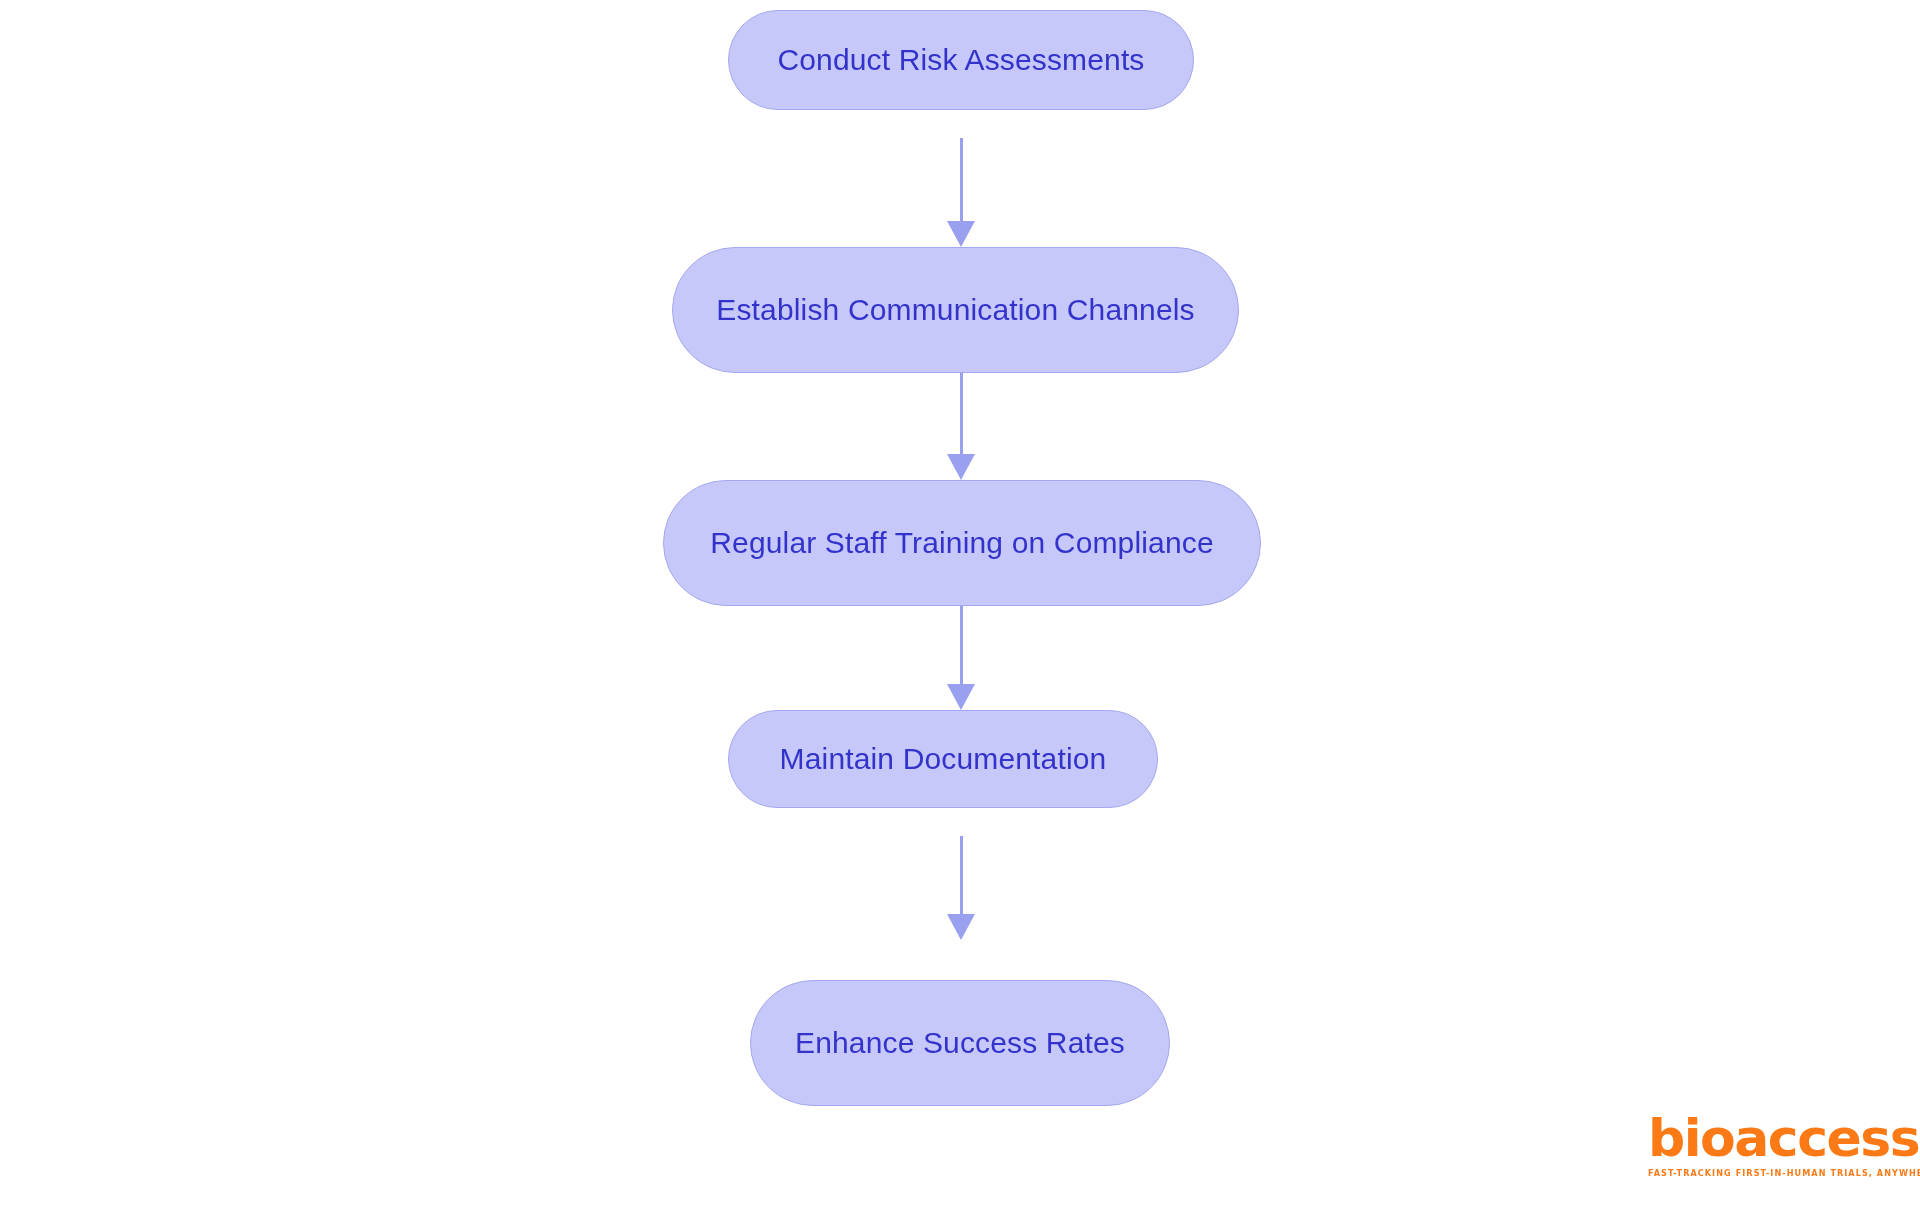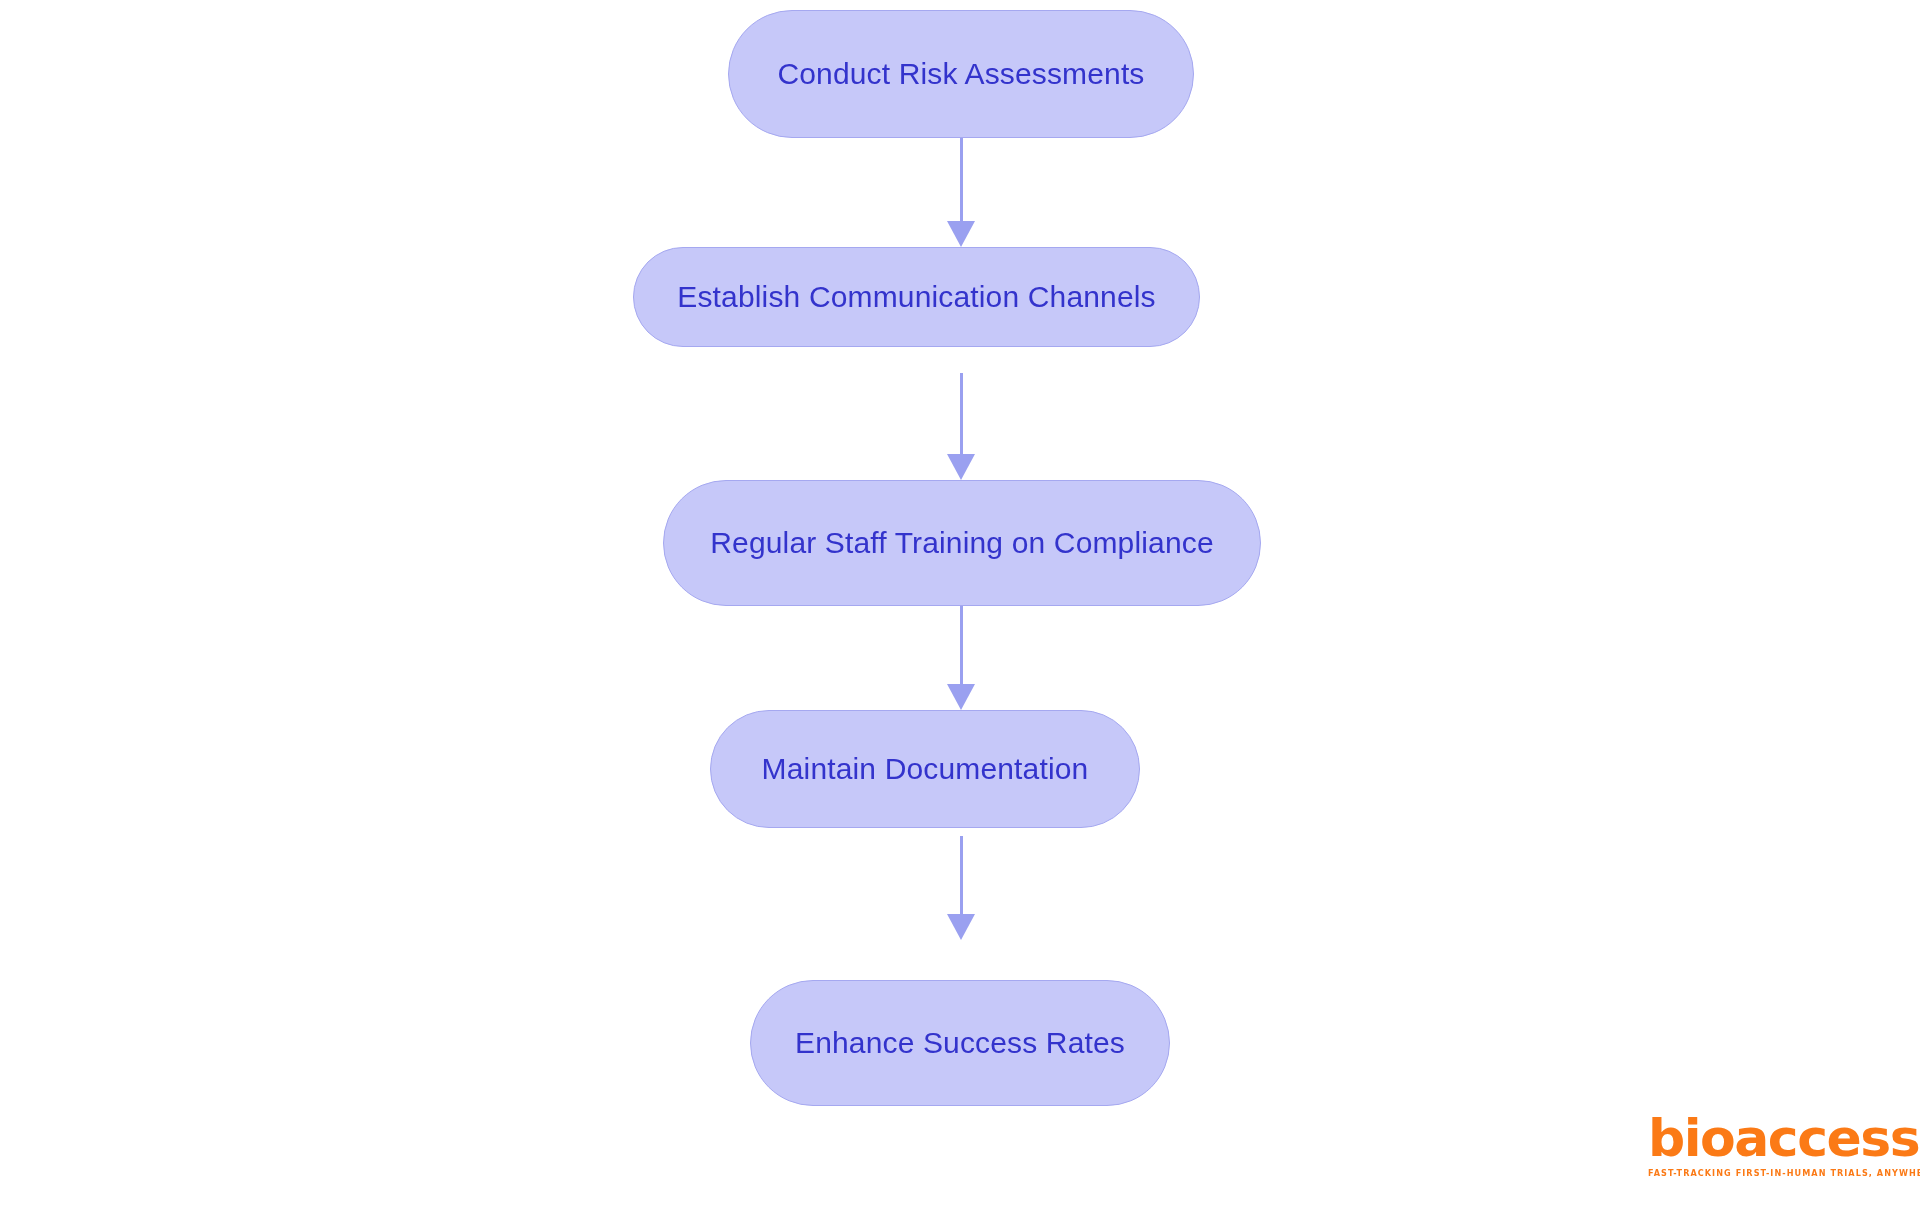--- a/index.html
+++ b/index.html
@@ -39,24 +39,24 @@
     font-weight: 400;
     letter-spacing: 0.15px;
     white-space: nowrap;
     line-height: 1;
   }
   .node .node-label {
     color: #3333cc;
     pointer-events: none;
   }
 
-  #node-1 { left: 728px; top: 10px;  width: 466px; height: 128px; }
-  #node-2 { left: 633px; top: 247px; width: 567px; height: 100px; }
+  #node-1 { left: 728px; top: 10px;  width: 466px; height: 100px; }
+  #node-2 { left: 672px; top: 247px; width: 567px; height: 126px; }
   #node-3 { left: 663px; top: 480px; width: 598px; height: 126px; }
-  #node-4 { left: 710px; top: 710px; width: 430px; height: 118px; }
+  #node-4 { left: 728px; top: 710px; width: 430px; height: 98px; }
   #node-5 { left: 750px; top: 980px; width: 420px; height: 126px; }
 
   
   .connector {
     position: absolute;
     left: 947px;
     width: 28px;
   }
   .connector .conn-line {
     position: absolute;

